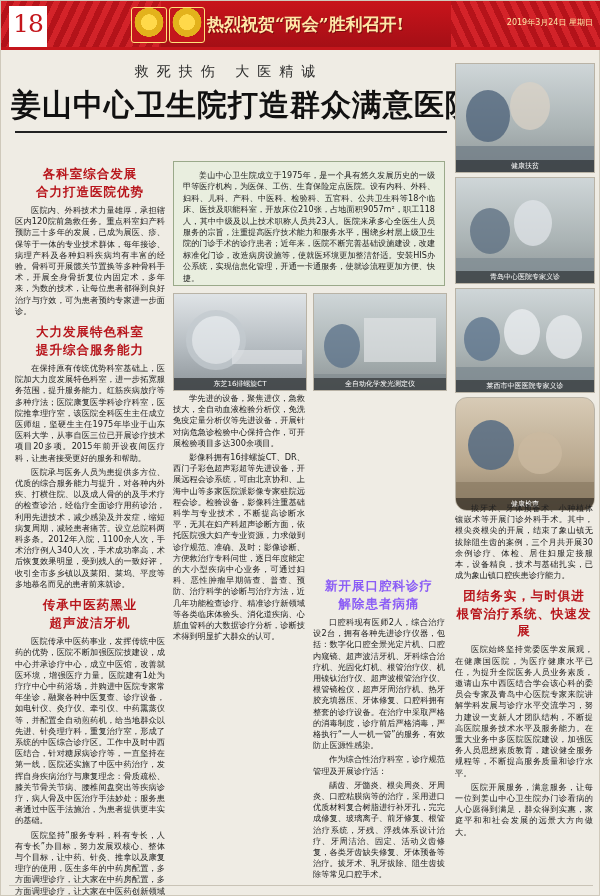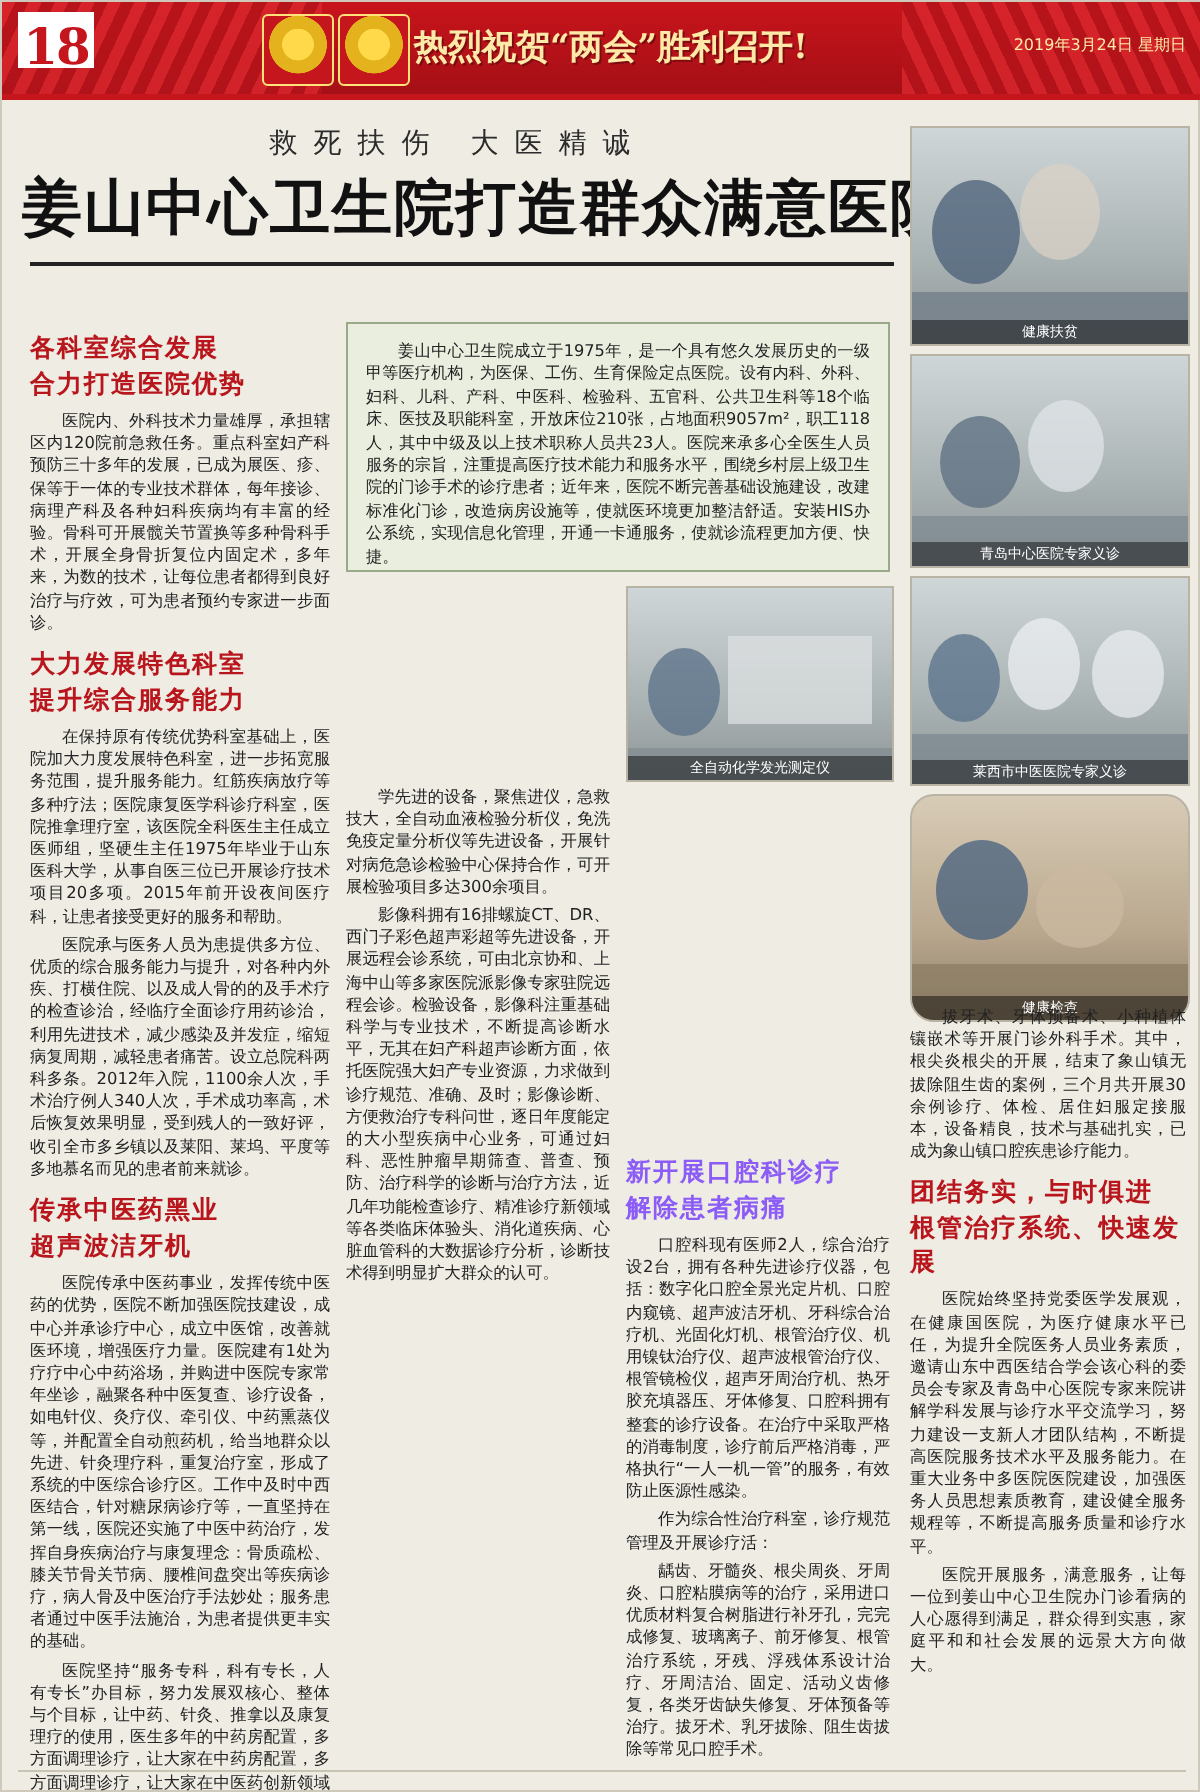--- a/index.html
+++ b/index.html
@@ -26,24 +26,24 @@
     position:absolute;left:0;top:0;width:160px;height:46px;
     background:repeating-linear-gradient(115deg,#d8262c 0 6px,#b4131a 6px 12px);
     opacity:.85;
   }
   .masthead .stripes-r{
     position:absolute;right:0;top:0;width:150px;height:46px;
     background:repeating-linear-gradient(65deg,#d8262c 0 6px,#b4131a 6px 12px);
     opacity:.85;
   }
   .pagenum{
-    position:absolute;left:8px;top:5px;width:38px;height:28px;
+    position:absolute;left:8px;top:5px;width:38px;height:44px;
     background:#fff;color:#c4161c;
     font-family:"DejaVu Serif","Liberation Serif",serif;
-    font-weight:bold;font-size:25px;line-height:36px;text-align:center;
+    font-weight:normal;font-size:25px;line-height:36px;text-align:center;
     letter-spacing:-1px;
   }
   .emblem{
     position:absolute;top:6px;width:34px;height:34px;border-radius:3px;
     background:radial-gradient(circle at 50% 42%,#ffd94a 0 30%,#e3b21c 31% 55%,#c4161c 56% 100%);
     border:1px solid #ffe27a;
   }
   .emblem.e1{left:130px;}
   .emblem.e2{left:168px;}
   .headline-top{
@@ -72,21 +72,21 @@
     font-family:"DejaVu Serif","Liberation Serif",serif;
     font-weight:bold;font-size:30px;line-height:40px;color:#111;
     letter-spacing:1px;white-space:nowrap;
   }
   .title-rule{
     position:absolute;left:14px;top:130px;width:432px;height:2px;background:#222;
   }
   
   .col{position:absolute;color:#1b1b1b;}
   .subhead{
-    text-align:left;color:#b8161c;font-weight:bold;
+    text-align:center;color:#b8161c;font-weight:bold;
     font-family:"DejaVu Serif","Liberation Serif",serif;
     font-size:12.5px;line-height:17px;letter-spacing:1px;
     margin:6px 0 5px 0;
   }
   .subhead.dark{color:#8b5cf6;}
   .body{
     font-size:8.2px;line-height:11.2px;text-align:justify;
     font-family:"DejaVu Sans","Liberation Sans",sans-serif;
     text-indent:16px;
     color:#222;
@@ -187,20 +187,26 @@
     <div class="body">在保持原有传统优势科室基础上，医院加大力度发展特色科室，进一步拓宽服务范围，提升服务能力。红筋疾病放疗等多种疗法；医院康复医学科诊疗科室，医院推拿理疗室，该医院全科医生主任成立医师组，坚硬生主任1975年毕业于山东医科大学，从事自医三位已开展诊疗技术项目20多项。2015年前开设夜间医疗科，让患者接受更好的服务和帮助。</div>
     <div class="body">医院承与医务人员为患提供多方位、优质的综合服务能力与提升，对各种内外疾、打横住院、以及成人骨的的及手术疗的检查诊治，经临疗全面诊疗用药诊治，利用先进技术，减少感染及并发症，缩短病复周期，减轻患者痛苦。设立总院科两科多条。2012年入院，1100余人次，手术治疗例人340人次，手术成功率高，术后恢复效果明显，受到残人的一致好评，收引全市多乡镇以及莱阳、莱坞、平度等多地慕名而见的患者前来就诊。</div>
 
     <div class="subhead">传承中医药黑业</div>
     <div class="subhead" style="margin-top:-4px;">超声波洁牙机</div>
     <div class="body">医院传承中医药事业，发挥传统中医药的优势，医院不断加强医院技建设，成中心并承诊疗中心，成立中医馆，改善就医环境，增强医疗力量。医院建有1处为疗疗中心中药浴场，并购进中医院专家常年坐诊，融聚各种中医复查、诊疗设备，如电针仪、灸疗仪、牵引仪、中药熏蒸仪等，并配置全自动煎药机，给当地群众以先进、针灸理疗科，重复治疗室，形成了系统的中医综合诊疗区。工作中及时中西医结合，针对糖尿病诊疗等，一直坚持在第一线，医院还实施了中医中药治疗，发挥自身疾病治疗与康复理念：骨质疏松、膝关节骨关节病、腰椎间盘突出等疾病诊疗，病人骨及中医治疗手法妙处；服务患者通过中医手法施治，为患者提供更丰实的基础。</div>
     <div class="body">医院坚持“服务专科，科有专长，人有专长”办目标，努力发展双核心、整体与个目标，让中药、针灸、推拿以及康复理疗的使用，医生多年的中药房配置，多方面调理诊疗，让大家在中药房配置，多方面调理诊疗，让大家在中医药创新领域不断发展。</div>
 
   </div>
 
+  <div class="photo ph-ct" style="left:172px;top:292px;width:132px;height:96px;">
+    <div class="blob" style="left:12px;top:16px;width:60px;height:60px;background:#e7ebee;border:6px solid #c4cbd0;box-sizing:border-box;"></div>
+    <div class="bar" style="left:58px;top:56px;width:70px;height:14px;background:#dfe3e6;"></div>
+    <div class="bar" style="left:0;top:84px;width:132px;height:12px;background:#7e868c;"></div>
+    <div class="cap">东芝16排螺旋CT</div>
+  </div>
 
   <div class="photo ph-room" style="left:312px;top:292px;width:132px;height:96px;">
     <div class="blob" style="left:10px;top:30px;width:36px;height:44px;background:#5a7088;"></div>
     <div class="bar" style="left:50px;top:24px;width:72px;height:44px;background:#dfe2e4;"></div>
     <div class="bar" style="left:0;top:80px;width:132px;height:16px;background:#828b90;"></div>
     <div class="cap">全自动化学发光测定仪</div>
   </div>
 
   <div class="col" style="left:172px;top:392px;width:132px;">
     <div class="body">学先进的设备，聚焦进仪，急救技大，全自动血液检验分析仪，免洗免疫定量分析仪等先进设备，开展针对病危急诊检验中心保持合作，可开展检验项目多达300余项目。</div>

